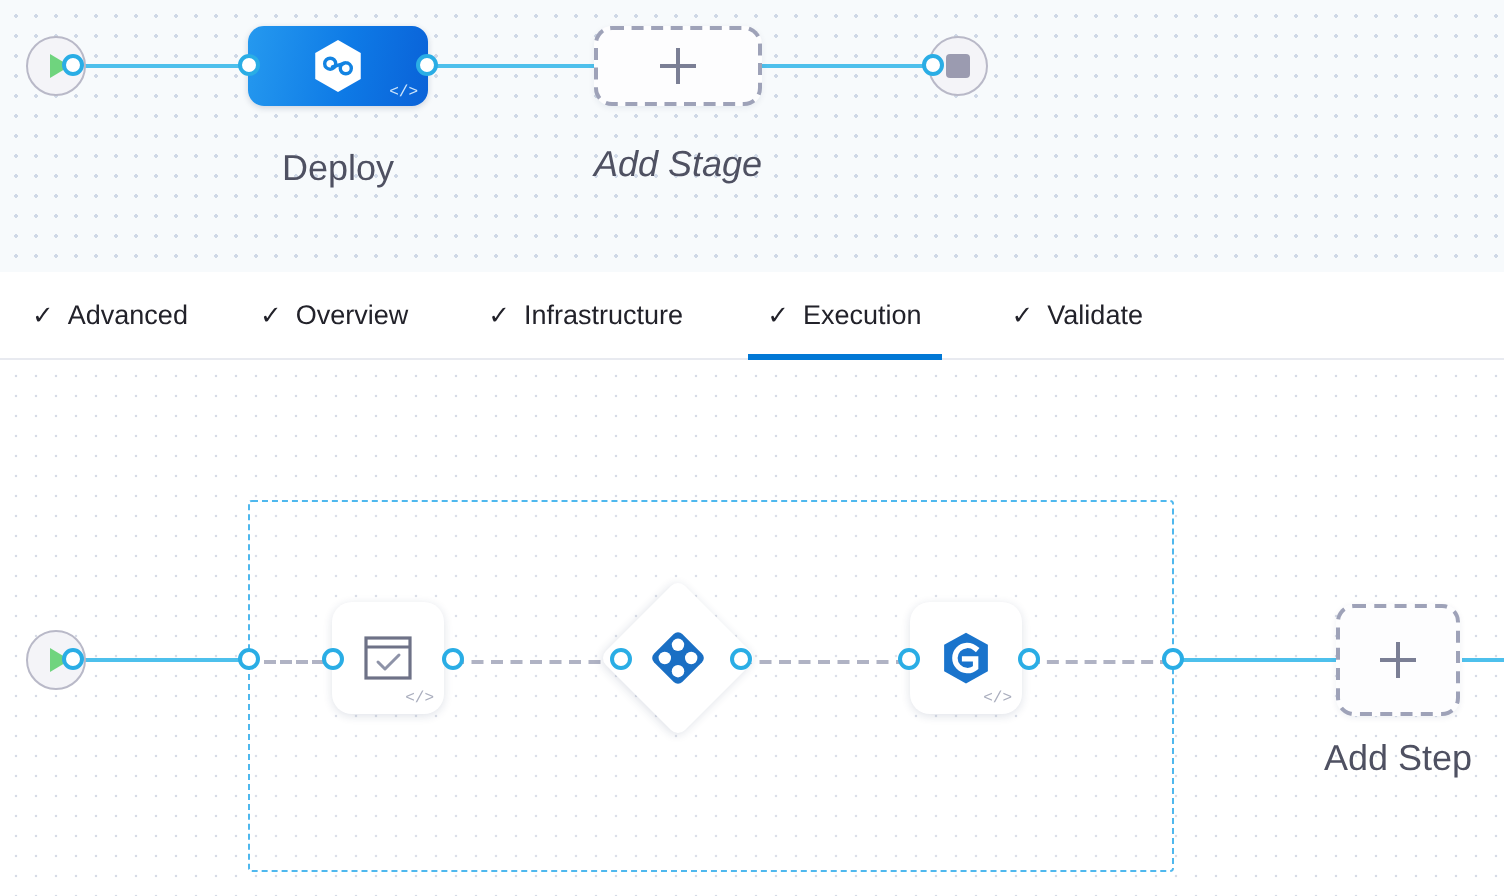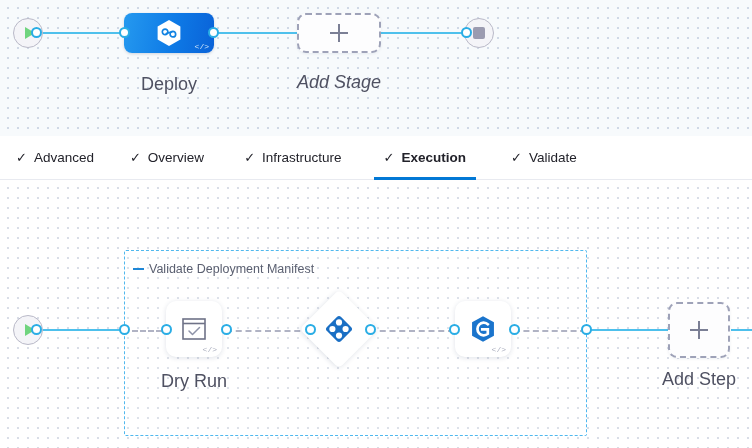--- a/index.html
+++ b/index.html
@@ -28,21 +28,21 @@
     border-bottom: 1px solid #e8eaf0;
     display: flex; align-items: center;
   }
   .tab {
     display: flex; align-items: center; gap: 7px;
     height: 44px; padding: 0 0 0 0;
     color: #22222a; font-size: 13.5px;
     position: relative; cursor: pointer;
   }
   .tab .chk { font-size: 13px; color: #22222a; line-height: 1; }
-  .tab.active .lbl { font-weight: bold; }
+  .tab.active .lbl { font-weight: normal; }
   .tab.active::after {
     content: ""; position: absolute; left: -10px; right: -10px; bottom: 0;
     height: 3px; background: #0278d5;
   }
 
   
   .exec-canvas {
     position: absolute; left: 0; top: 180px; width: 752px; height: 268px;
     background-color: #ffffff;
     background-image:
@@ -209,24 +209,20 @@
     </div>
     <div class="tab" style="margin-left:45px;">
       <span class="chk">✓</span>
       <span class="lbl">Validate</span>
     </div>
   </div>
 
   <div class="exec-canvas">
 
     <div class="step-group" style="left:124px; top:70px; width:463px; height:186px;"></div>
-    <div class="group-header" style="left:133px; top:82px;">
-      <span class="collapse-dash"></span>
-      <span>Validate Deployment Manifest</span>
-    </div>
 
     <div class="line" style="left:33px; top:149px; width:93px;"></div>
     <div class="dline" style="left:132px; top:150px; width:30px;"></div>
     <div class="dline" style="left:226px; top:150px; width:84px;"></div>
     <div class="dline" style="left:370px; top:150px; width:84px;"></div>
     <div class="dline" style="left:514px; top:150px; width:72px;"></div>
     <div class="line" style="left:586px; top:149px; width:82px;"></div>
     <div class="line" style="left:731px; top:149px; width:21px;"></div>
 
     <div class="endnode" style="left:13px; top:135px;">
@@ -240,21 +236,20 @@
     <div class="step-card" style="left:166px; top:121px;">
       <svg class="dryrun-ico" viewBox="0 0 24 22">
         <rect x="1" y="1" width="22" height="20" fill="none" stroke="#6e7287" stroke-width="1.6"></rect>
         <line x1="1" y1="5.5" x2="23" y2="5.5" stroke="#6e7287" stroke-width="1.6"></line>
         <path d="M7 13 L10.5 16.5 L17.5 9.5" fill="none" stroke="#8e93a8" stroke-width="1.5" stroke-linecap="round" stroke-linejoin="round"></path>
       </svg>
       <span class="code-tag">&lt;/&gt;</span>
     </div>
     <div class="port" style="left:161px; top:144px;"></div>
     <div class="port" style="left:221px; top:144px;"></div>
-    <div class="node-label" style="left:134px; top:193px; width:120px;">Dry Run</div>
 
     <div class="step-diamond" style="left:311px; top:121px;"></div>
     <div class="diamond-icon" style="left:311px; top:121px;">
       <svg width="30" height="30" viewBox="0 0 30 30">
         <rect x="5" y="5" width="20" height="20" rx="3" transform="rotate(45 15 15)" fill="#1a6fc4"></rect>
         <circle cx="15" cy="8.4" r="3.1" fill="#ffffff"></circle>
         <circle cx="15" cy="21.6" r="3.1" fill="#ffffff"></circle>
         <circle cx="8.4" cy="15" r="3.1" fill="#ffffff"></circle>
         <circle cx="21.6" cy="15" r="3.1" fill="#ffffff"></circle>
       </svg>

